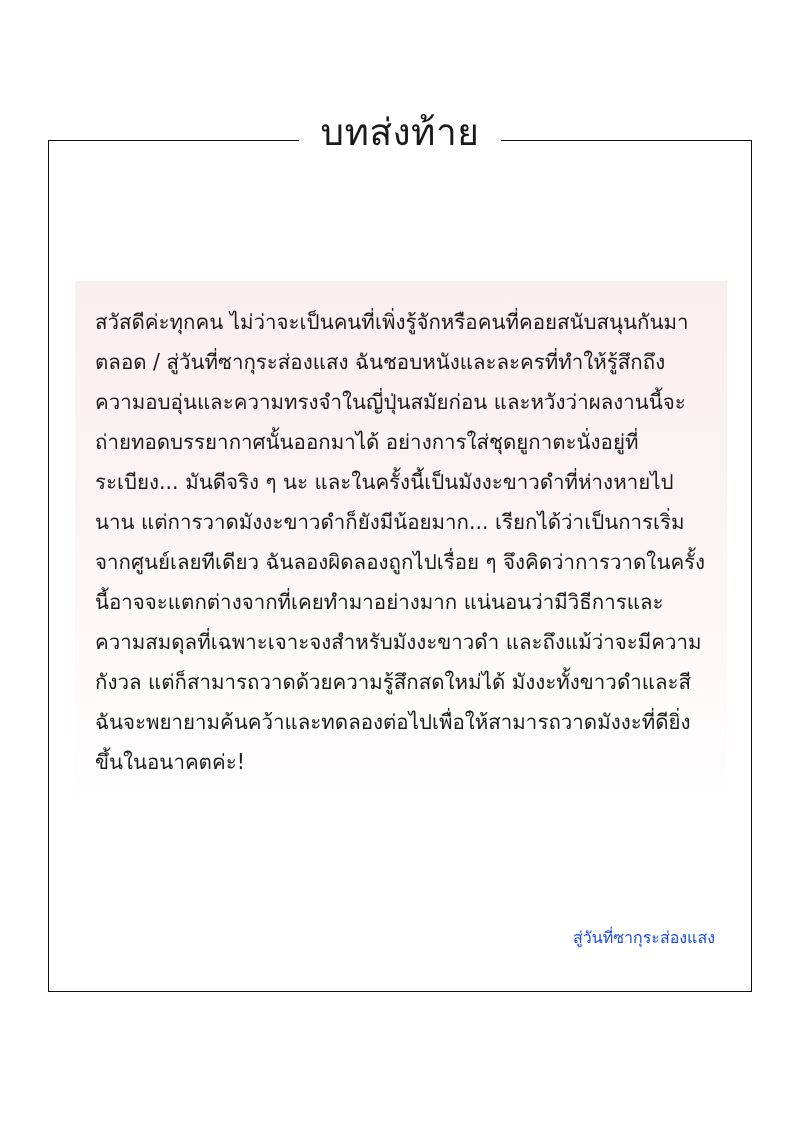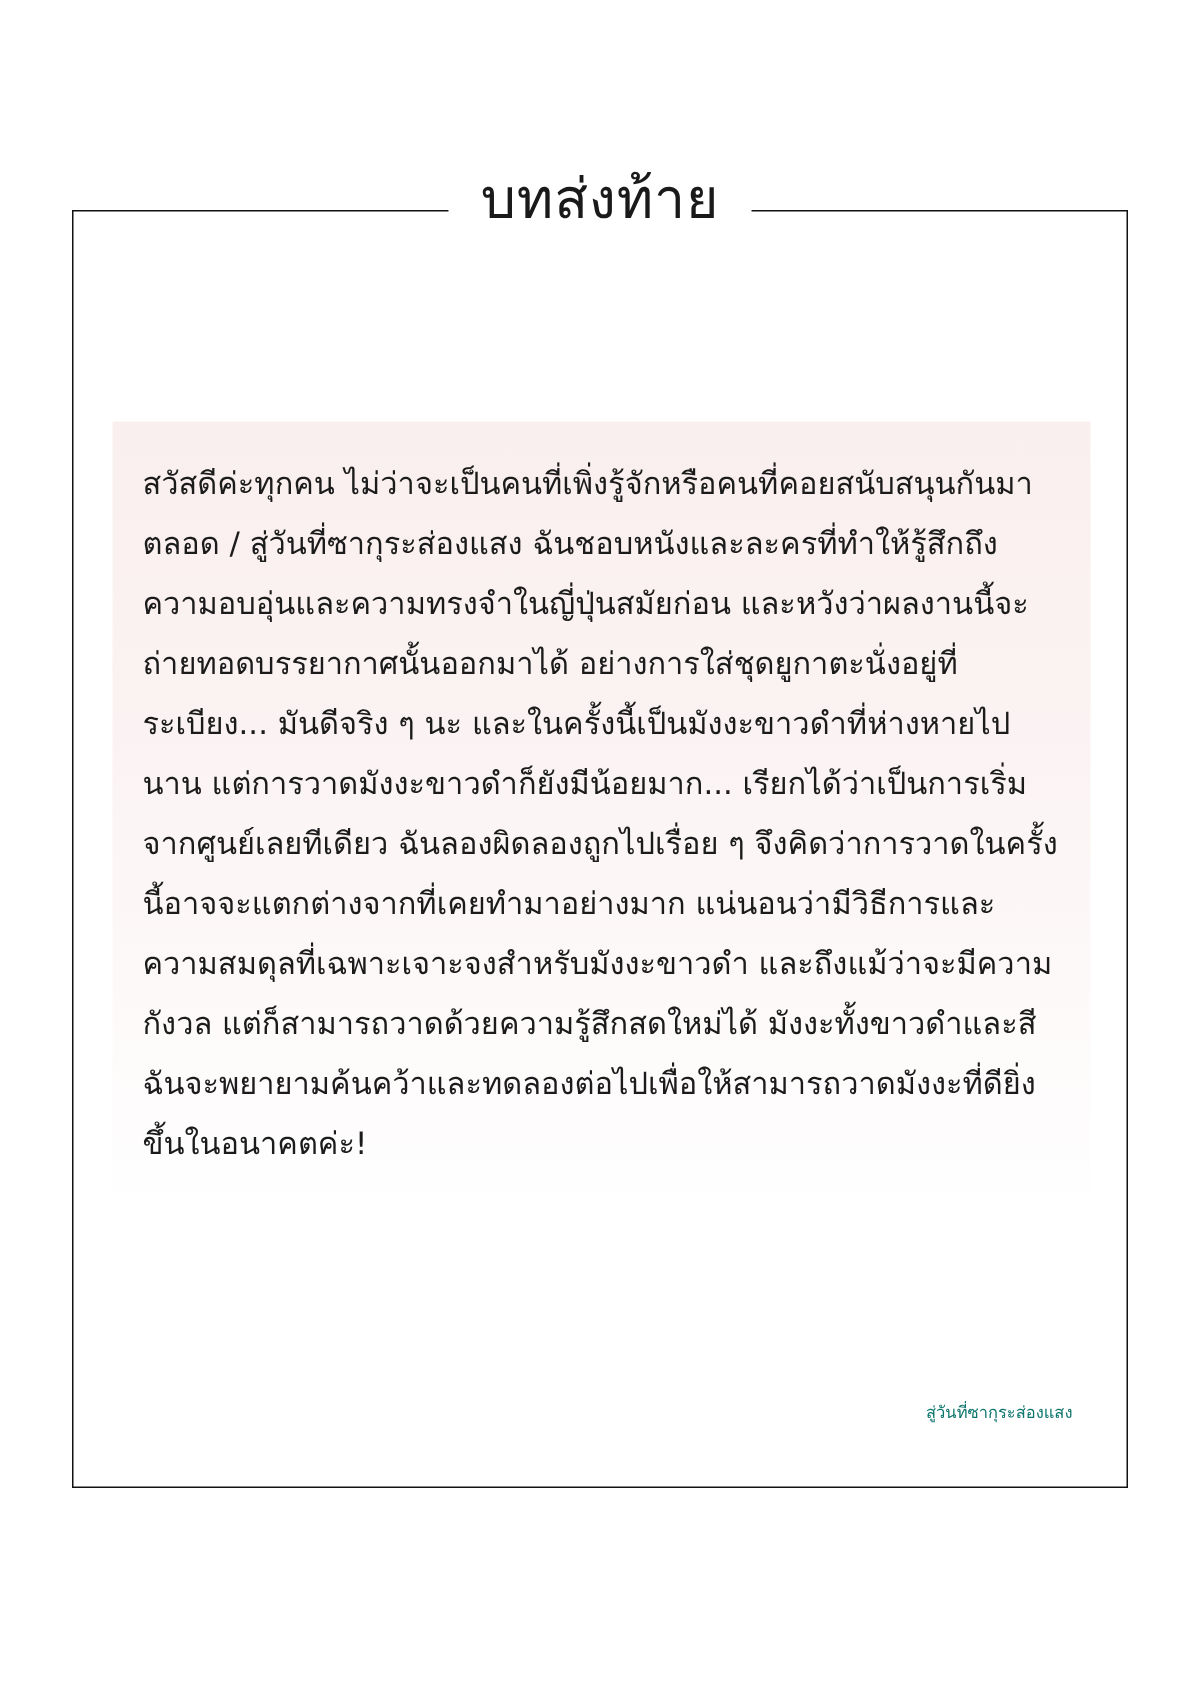--- a/index.html
+++ b/index.html
@@ -81,23 +81,23 @@
     text-align: left;
     white-space: pre-wrap;
     word-break: break-word;
   }
 
   .signature {
     position: absolute;
     right: 36px;
     bottom: 42px;
     font-family: "DejaVu Sans", sans-serif;
-    font-size: 11px;
+    font-size: 16px;
     line-height: 1.4;
-    color: #0f766e;
+    color: #1d4ed8;
     white-space: nowrap;
   }
 </style>
 </head>
 <body>
 
 <div class="page">
 
   <div class="frame">
 

